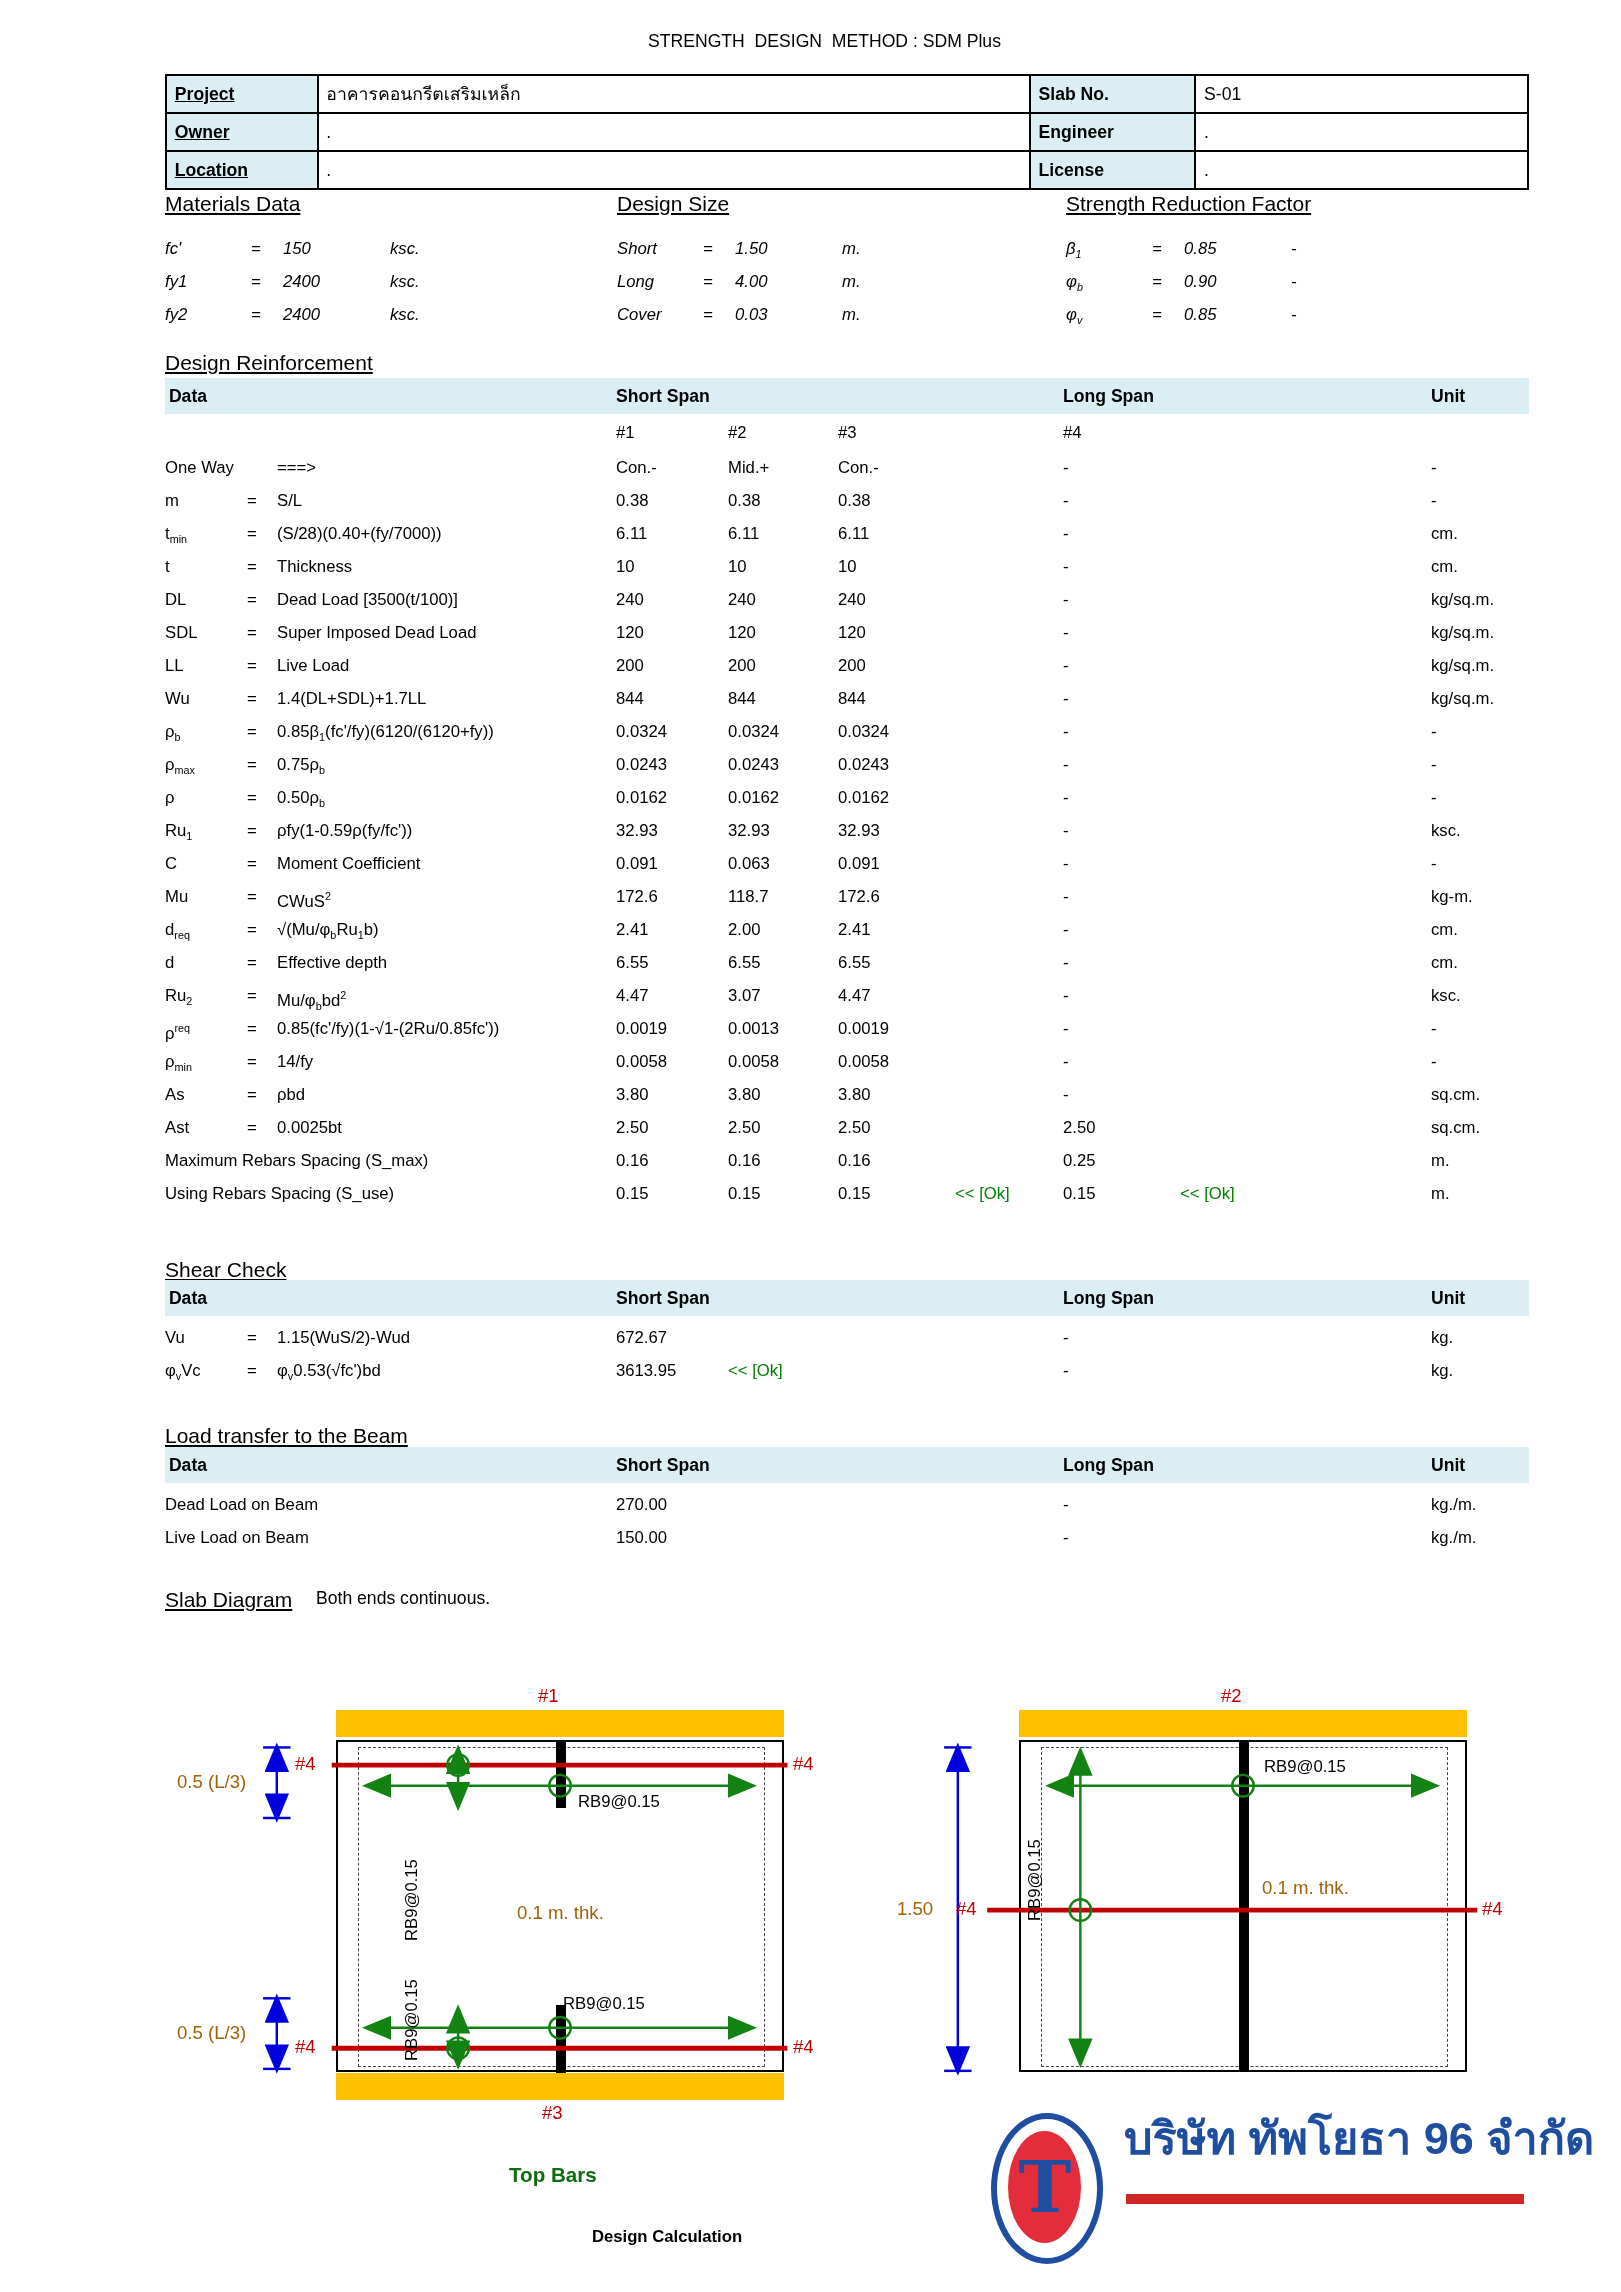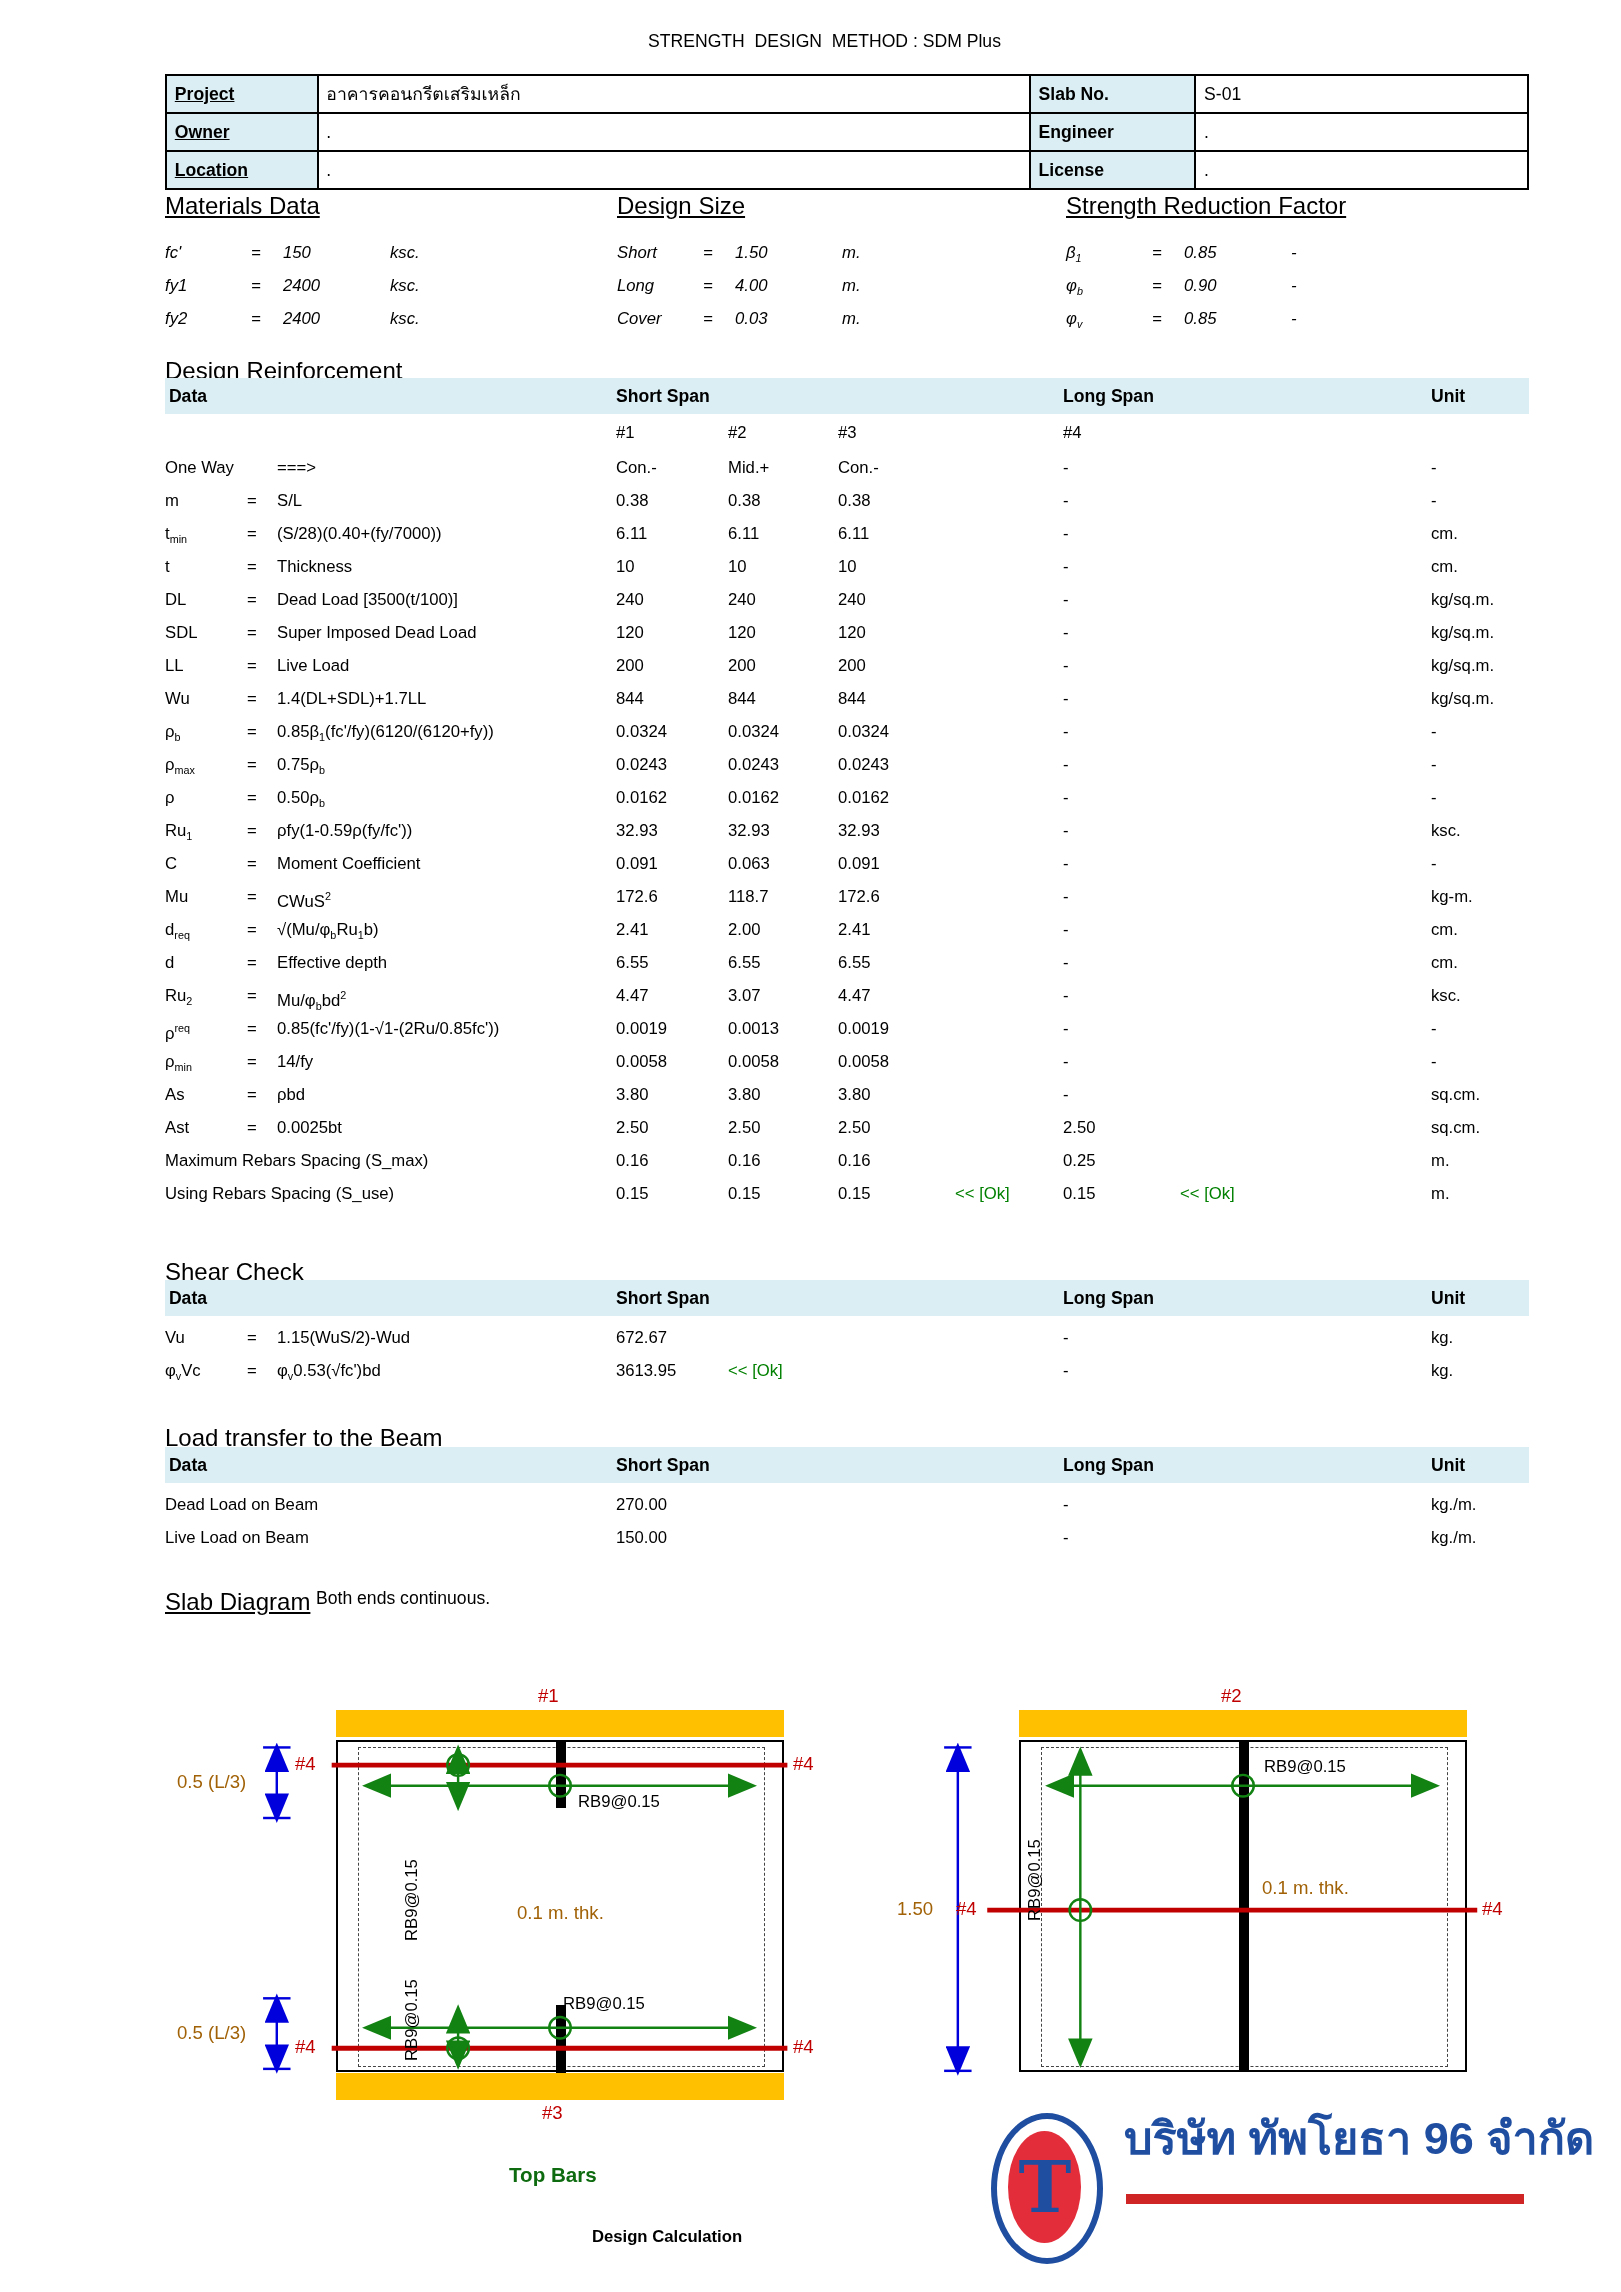--- a/index.html
+++ b/index.html
@@ -11,21 +11,21 @@
   .doc-title{position:absolute;top:31px;left:0;width:100%;text-align:center;font-size:17.6px;white-space:pre;padding-left:14px;}
   
   table.head{position:absolute;left:165px;top:74px;width:1364px;border-collapse:collapse;}
   table.head td{border:2px solid #000;height:36px;padding:0 7.8px;font-size:17.6px;}
   table.head{border:2.9px solid #000;}
   td.hl{background:#daeef3;font-weight:bold;width:123px;text-decoration:underline;}
   td.hv{width:643px;}
   td.hl2{background:#daeef3;font-weight:bold;width:136px;}
   td.hv2{width:291px;}
   
-  .sect{position:absolute;font-size:24px;text-decoration:underline;white-space:nowrap;}
+  .sect{position:absolute;font-size:21px;text-decoration:underline;white-space:nowrap;}
   
   .info-col{position:absolute;width:412px;}
   .info-rows .irow{position:relative;height:33px;line-height:33px;font-style:italic;}
   .irow span{position:absolute;white-space:nowrap;}
   .i-sym{left:0;}
   .i-eq{left:86px;}
   .i-val{left:118px;}
   .i-unit{left:225px;}
   
   .band{position:absolute;left:165px;width:1364px;height:36px;background:#daeef3;line-height:36px;font-weight:bold;font-size:17.6px;}
@@ -169,21 +169,21 @@
         </div>
         <div class="irow">
           <span class="i-sym">φ<sub>v</sub></span>
           <span class="i-eq">=</span>
           <span class="i-val">0.85</span>
           <span class="i-unit">-</span>
         </div>
       </div>
   </div>
 
-  <div class="sect" style="left:165px;top:351px;margin-top:6px;">Design Reinforcement</div>
+  <div class="sect" style="left:165px;top:351px;">Design Reinforcement</div>
   <div class="band" style="top:378px;">
     <span class="b-data">Data</span>
     <span class="b-short">Short Span</span>
     <span class="b-long">Long Span</span>
     <span class="b-unit">Unit</span>
   </div>
   <div class="trows" style="top:416px;height:33px;">
     <div class="trow">
       <span class="c-v1">#1</span>
       <span class="c-v2">#2</span>

